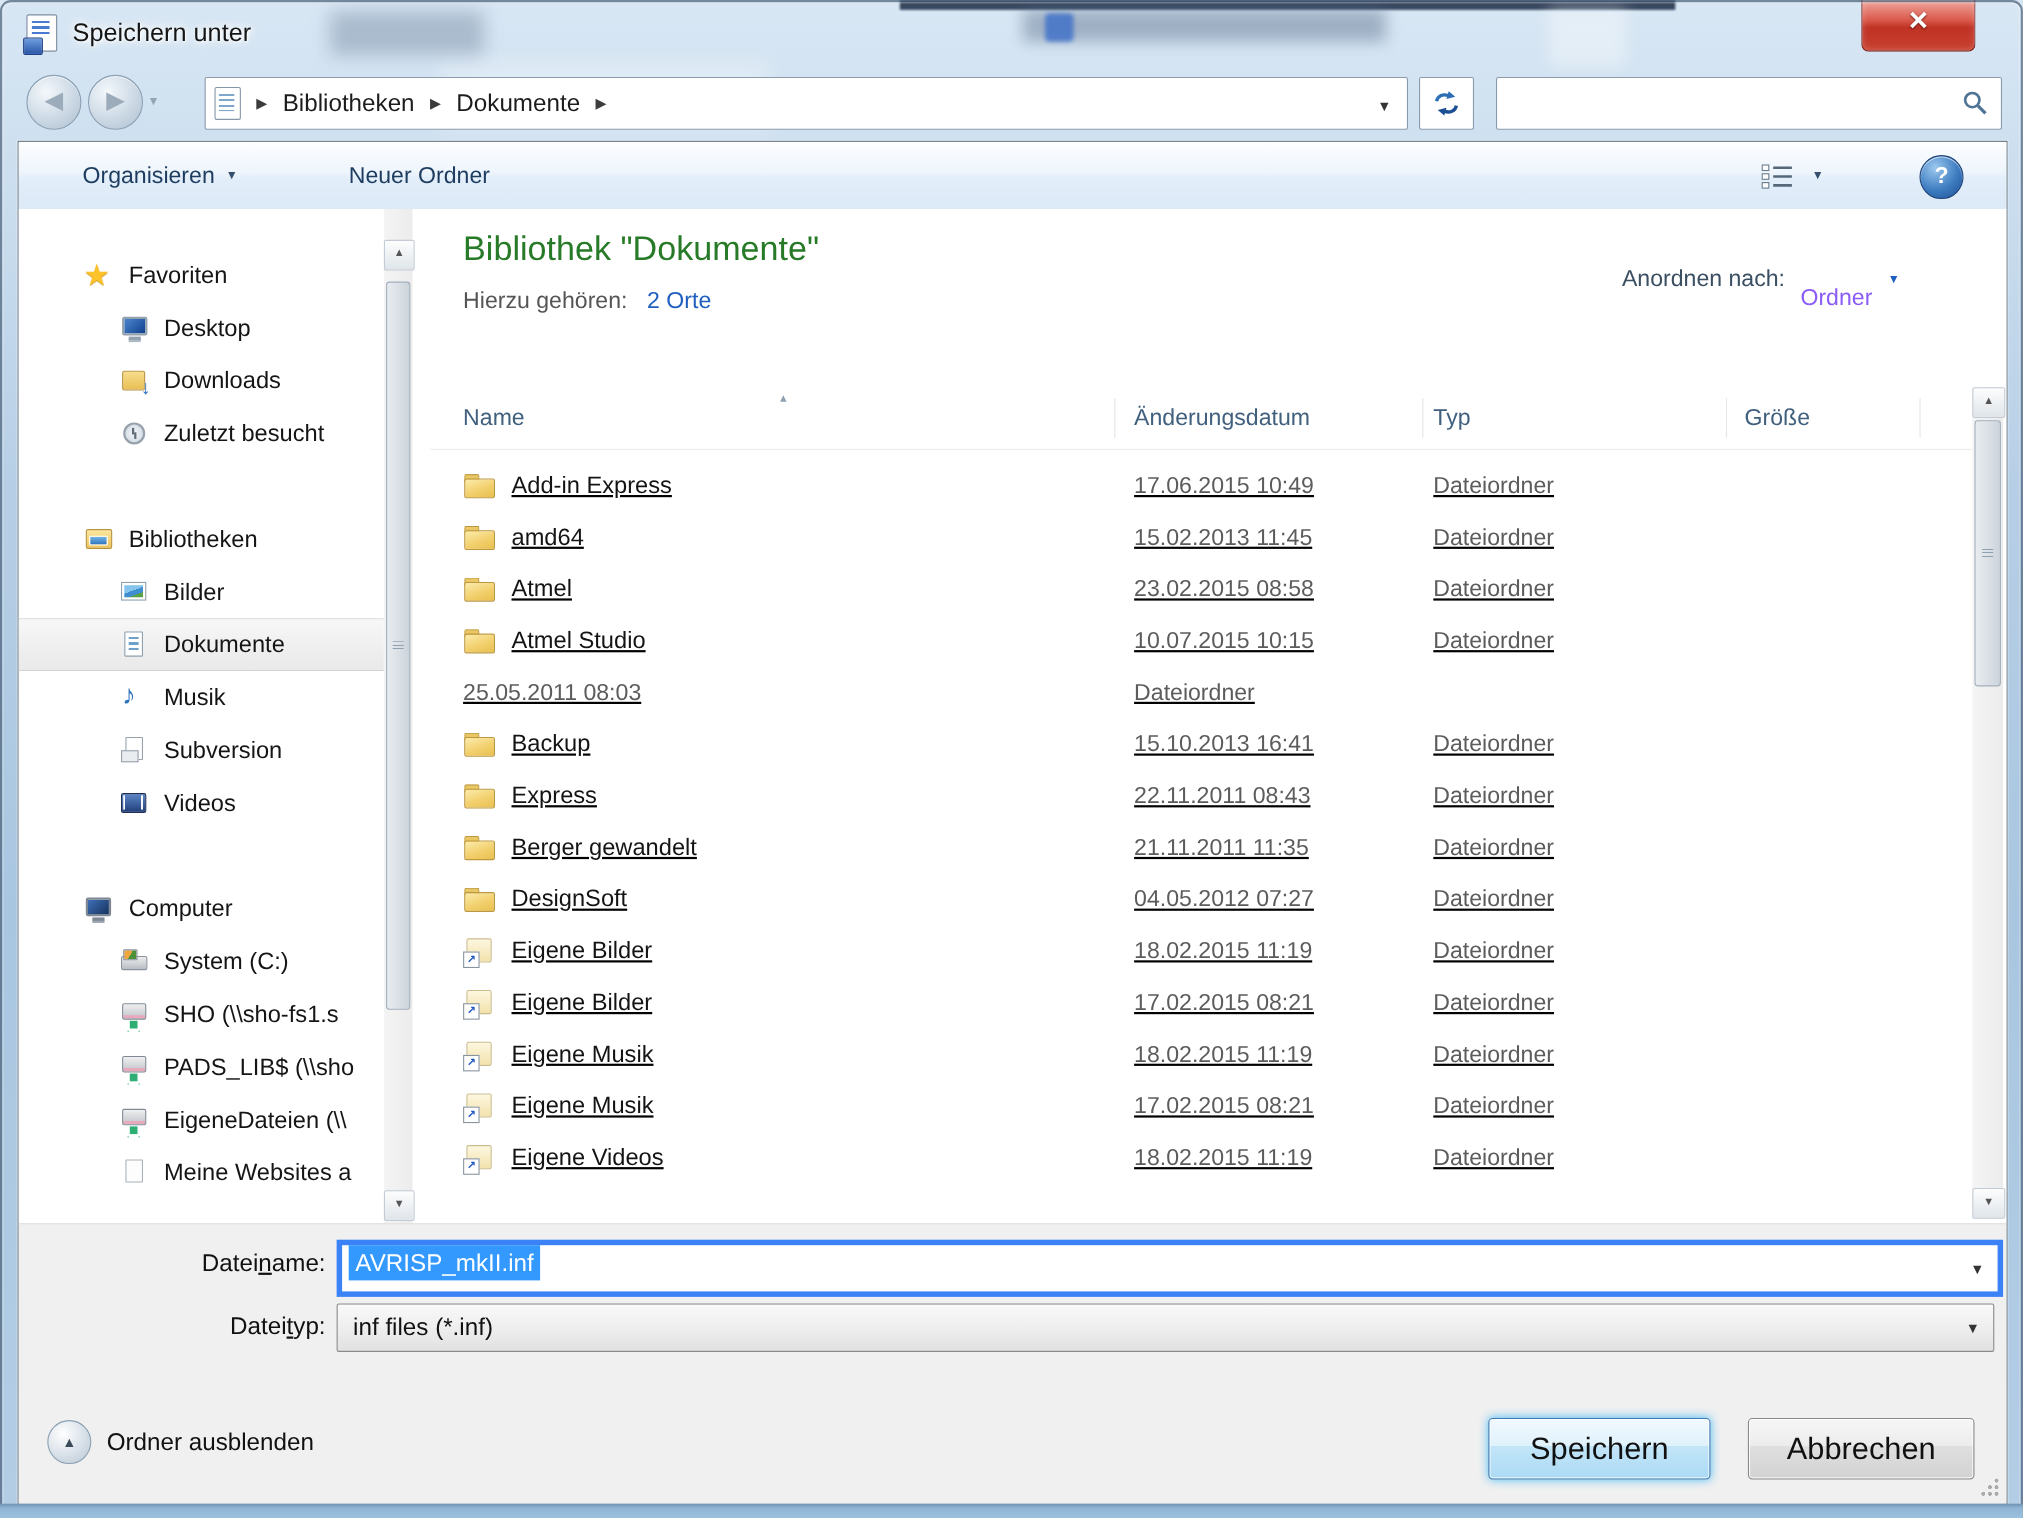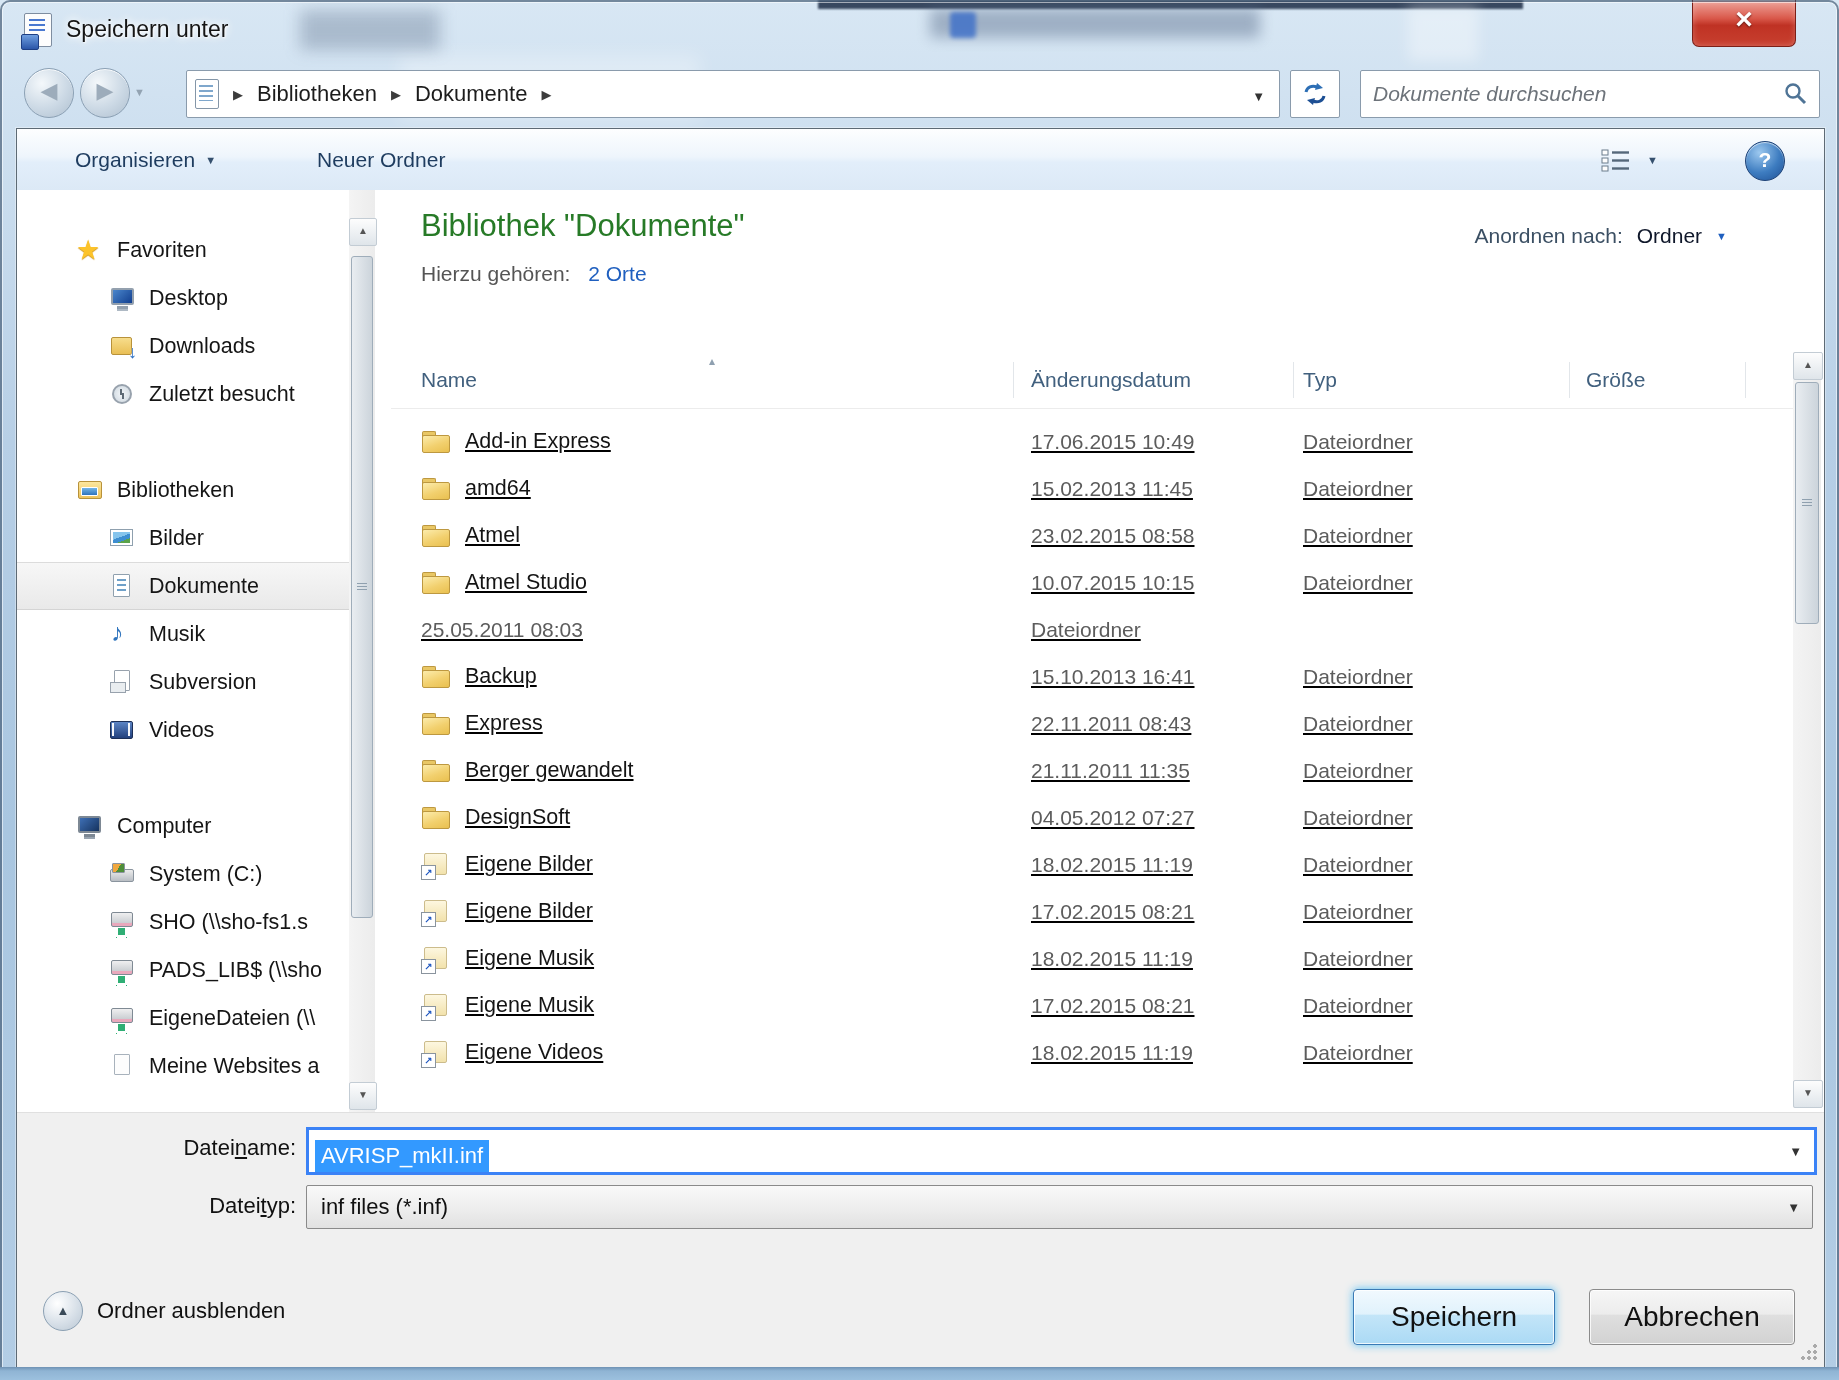--- a/index.html
+++ b/index.html
@@ -79,21 +79,21 @@
   .sb-grip{position:absolute;left:50%;transform:translateX(-50%);width:10px;height:8px;
     background:repeating-linear-gradient(#8fa0af 0 1px,transparent 1px 3px);}
   #side-scroll{left:332px;top:0;width:26px;bottom:0;}
   #list-scroll{right:3px;top:162px;width:28px;bottom:4px;}
   
   #list-region{position:absolute;left:374px;top:0;right:31px;bottom:0;}
   #lib-title{position:absolute;left:30px;top:18px;font-size:31px;color:#277a27;}
   #lib-includes{position:absolute;left:30px;top:72px;font-size:21px;color:#555;}
   #lib-includes a{color:#1f5fbf;text-decoration:none;margin-left:12px;cursor:pointer;}
   #arrange{position:absolute;right:66px;top:34px;font-size:21px;color:#3b4f63;display:flex;gap:14px;align-items:center;}
-  #arrange .val{color:#0f172a;cursor:pointer;}
+  #arrange .val{color:#8b5cf6;cursor:pointer;margin-top:35px;}
   #arrange .dd{color:#1f5fbf;}
   
   #colhdr{position:absolute;left:0;right:0;top:162px;height:56px;display:grid;
     grid-template-columns:610px 272px 283px 1fr;padding-left:30px;align-items:center;
     font-size:21px;color:#41607e;border-bottom:1px solid #ececec;}
   .colsep{position:absolute;top:10px;bottom:10px;width:1px;background:#e2e6ea;}
   #sort-caret{position:absolute;left:318px;top:2px;font-size:12px;color:#8fa0b0;}
   
   #file-list{position:absolute;left:0;right:0;top:228px;text-decoration:underline;}
   .file-row{height:47px;display:grid;grid-template-columns:610px 272px 283px 1fr;padding-left:30px;
@@ -149,21 +149,21 @@
     border:1px solid #bd9840;border-radius:2px;}
   .fic-shortcut::before{left:3px;top:2px;width:21px;height:20px;background:linear-gradient(#fdf7e0,#f2e2ac);
     border:1px solid #ccbc8c;border-radius:2px;}
   .fic-shortcut::after{content:"↗";left:0;bottom:-2px;width:13px;height:13px;background:#fff;border:1px solid #8a949e;
     font-size:10px;line-height:13px;text-align:center;color:#1d56c0;font-weight:bold;}
   
   #footer{position:absolute;left:0;right:0;bottom:0;height:254px;background:#f0f0f0;border-top:1px solid #e0e0e0;}
   .flabel{position:absolute;left:0;width:279px;text-align:right;font-size:22px;color:#111;}
   .flabel u{text-decoration:underline;}
   #filename-box{position:absolute;left:289px;top:14px;width:1505px;height:42px;background:#fff;
-    border:3px solid #3b82f6;display:flex;align-items:flex-end;cursor:text;}
+    border:5px solid #3b82f6;display:flex;align-items:flex-start;cursor:text;}
   #filename-sel{margin-left:6px;background:#3399ff;color:#fff;font-size:22px;padding:3px 6px;}
   .combo-dd{position:absolute;right:12px;top:14px;font-size:13px;color:#333;}
   #filetype-box{position:absolute;left:289px;top:72px;width:1505px;height:42px;
     background:linear-gradient(#f9f9f9,#ececec 60%,#e1e1e1);border:1px solid #8a8a8a;border-radius:2px;
     display:flex;align-items:center;cursor:pointer;}
   #filetype-val{margin-left:14px;font-size:22px;color:#111;}
   #hide-btn{position:absolute;left:26px;top:178px;width:38px;height:38px;border-radius:50%;cursor:pointer;
     background:radial-gradient(circle at 35% 30%,#ffffff,#d4dde6 60%,#b9c6d2);border:1px solid #8ba0b3;}
   #hide-btn span{position:absolute;left:0;right:0;top:11px;text-align:center;font-size:13px;color:#3a4a58;}
   #hide-label{position:absolute;left:80px;top:185px;font-size:22px;color:#111;cursor:pointer;text-align:center;}
@@ -234,21 +234,20 @@
 <div id="refresh-btn">
   <svg width="30" height="30" style="position:absolute;left:9px;top:8px;" viewBox="0 0 30 30">
     <path d="M6 13 C7 8 12 6 17 8" stroke="#2d6fb5" stroke-width="3" fill="none"></path>
     <path d="M17 4 L23 9 L15 11 Z" fill="#2d6fb5"></path>
     <path d="M24 17 C23 22 18 24 13 22" stroke="#1d4f94" stroke-width="3" fill="none"></path>
     <path d="M13 26 L7 21 L15 19 Z" fill="#1d4f94"></path>
   </svg>
 </div>
 
 <div class="whitebar" id="searchbox">
-  <input id="search-input" placeholder="Dokumente durchsuchen" style="">
   <svg id="search-icon" width="26" height="26" viewBox="0 0 26 26">
     <circle cx="10" cy="10" r="6.5" stroke="#4f7496" stroke-width="2.4" fill="none"></circle>
     <line x1="15" y1="15" x2="22" y2="22" stroke="#4f7496" stroke-width="3"></line>
   </svg>
 </div>
 
 <div id="client">
 
   <div id="toolbar">
     <div class="tbtn" style="left:44px;">

